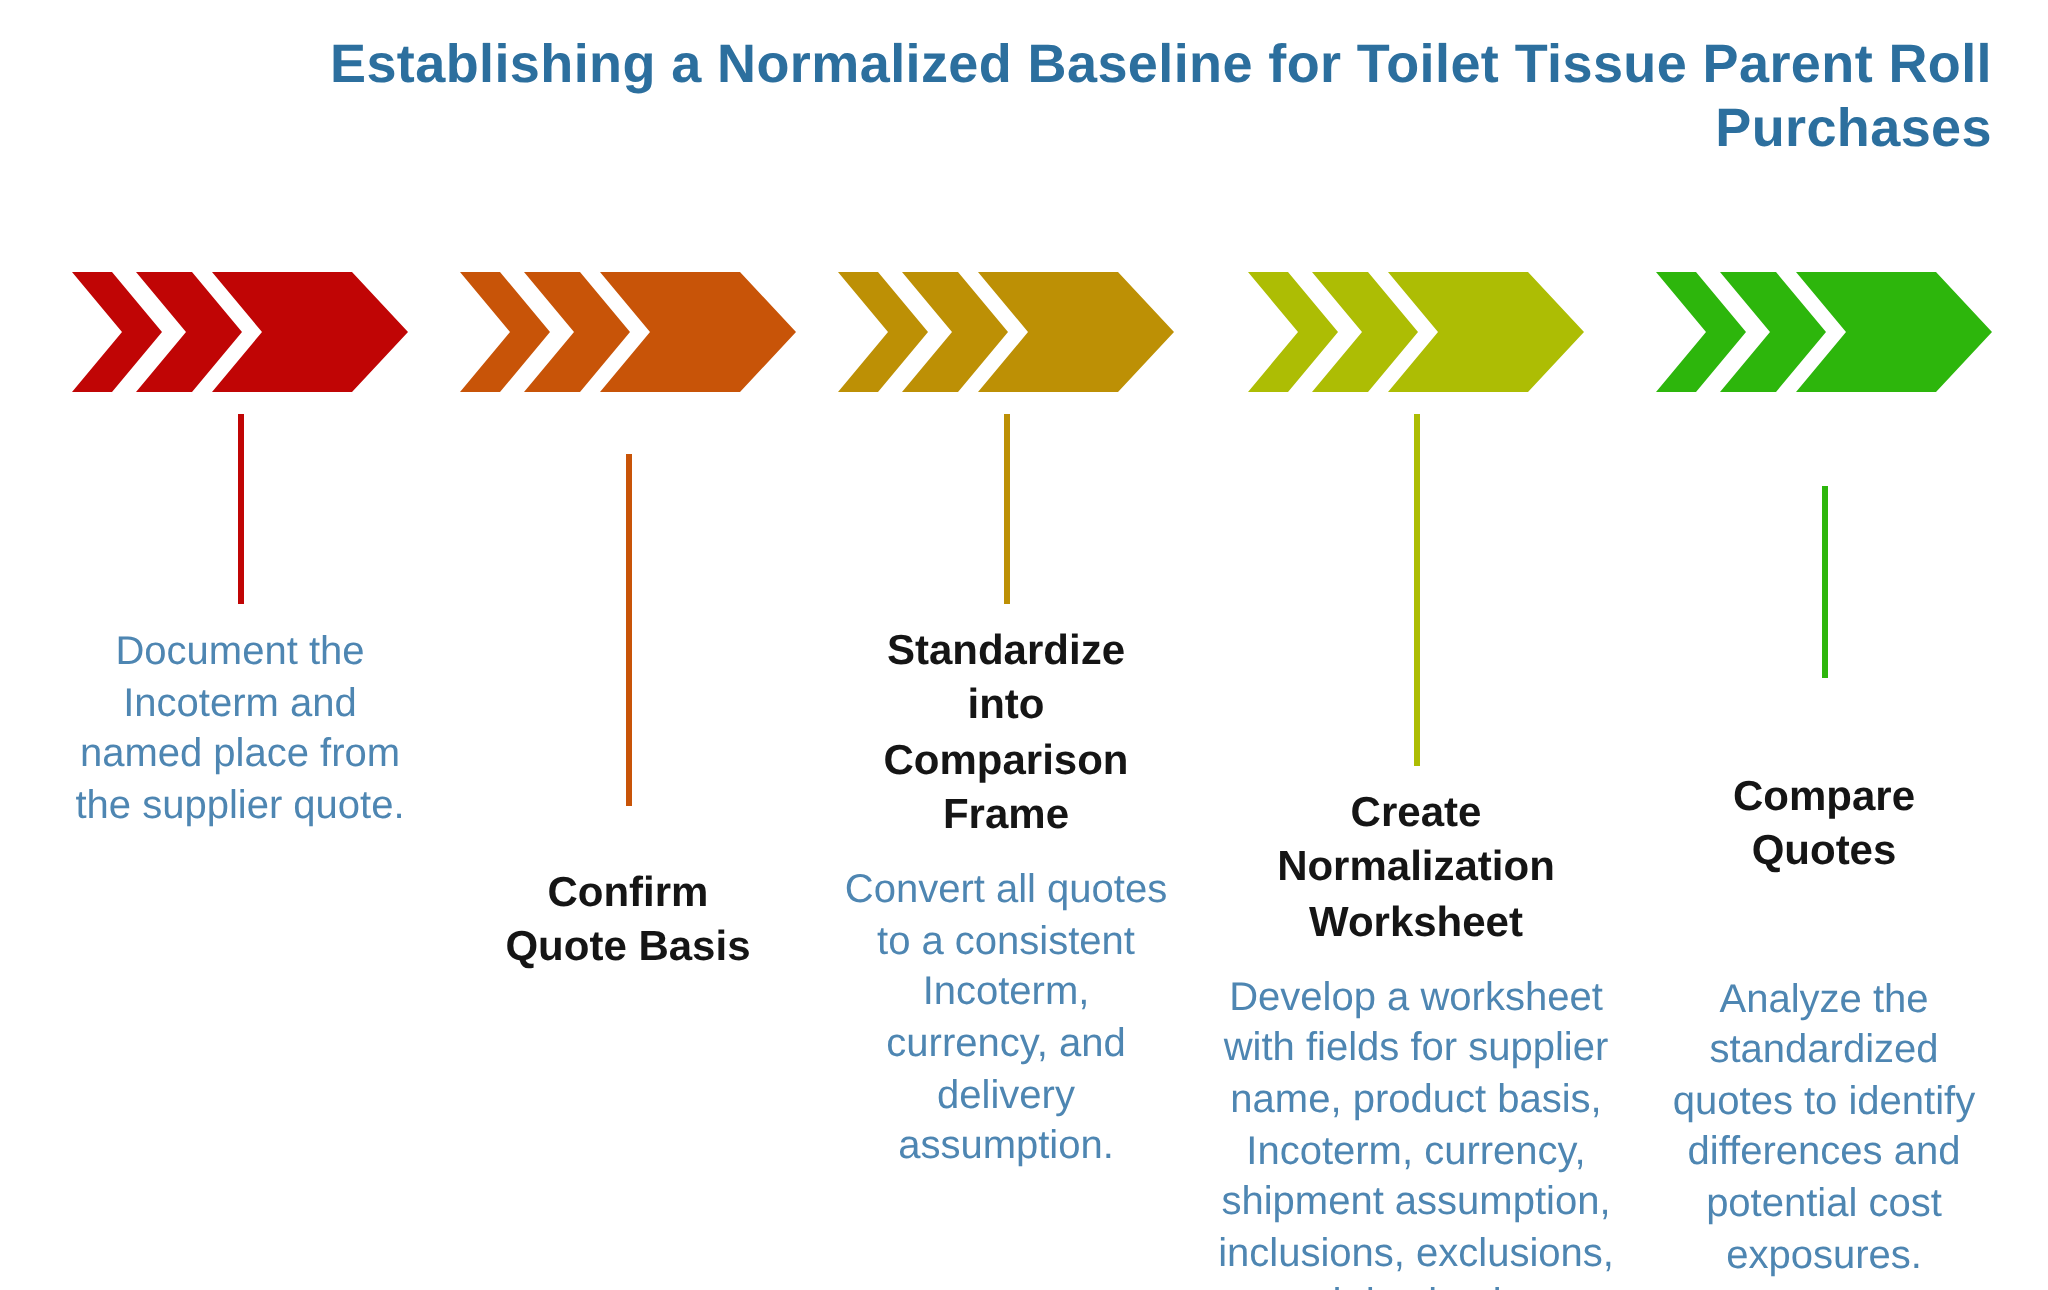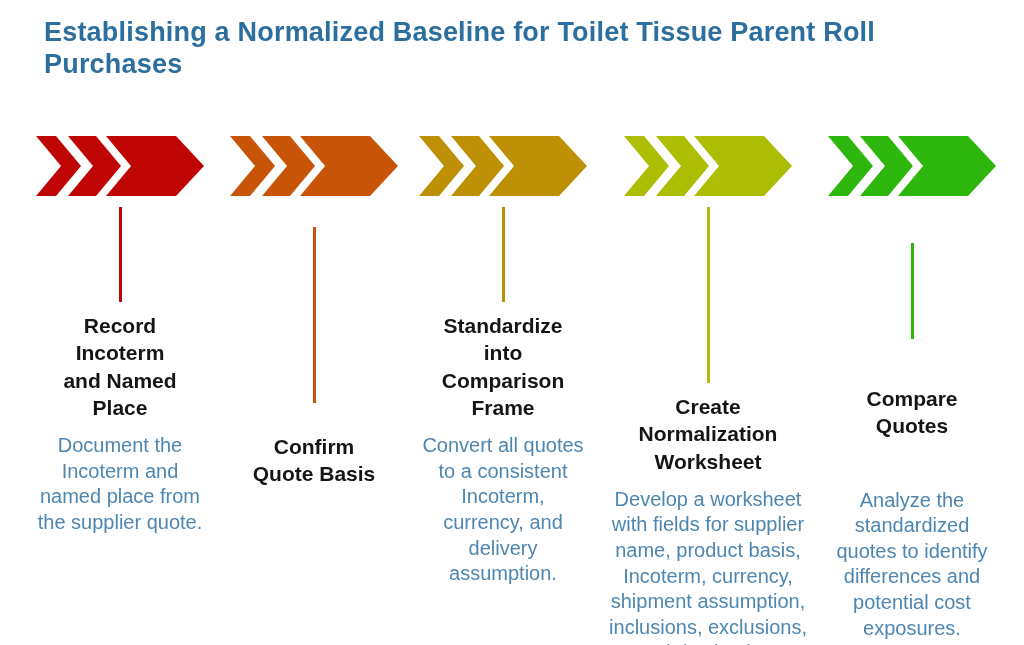--- a/index.html
+++ b/index.html
@@ -14,22 +14,22 @@
     height: 645px;
     background: #ffffff;
     overflow: hidden;
   }
   .main-title {
     position: absolute;
     top: 16px;
     left: 0;
     width: 100%;
     box-sizing: border-box;
-    padding: 0 44px;
-    text-align: left;
+    padding: 0 28px;
+    text-align: right;
     font-size: 27px;
     font-weight: 800;
     line-height: 1.2;
     color: #2C6F9E;
     letter-spacing: 0.2px;
   }
   .step {
     position: absolute;
     top: 136px;
     display: flex;
@@ -71,24 +71,20 @@
 
   <div class="step" style="left:25px; width:190px;">
     <svg class="chevrons" viewBox="0 0 168 60">
       <polygon points="0,0 20,0 45,30 20,60 0,60 25,30" fill="#C00505"></polygon>
       <polygon points="32,0 60,0 85,30 60,60 32,60 57,30" fill="#C00505"></polygon>
       <polygon points="70,0 140,0 168,30 140,60 70,60 95,30" fill="#C00505"></polygon>
     </svg>
     <svg class="connector" width="3" height="95">
       <rect x="0" y="0" width="3" height="95" fill="#C00505"></rect>
     </svg>
-    <h2 class="step-title">Record
-Incoterm
-and Named
-Place</h2>
     <p class="step-desc" style="max-width:180px;">Document the Incoterm and named place from the supplier quote.</p>
   </div>
 
   <div class="step" style="left:219px; width:190px;gap:20px;">
     <svg class="chevrons" viewBox="0 0 168 60">
       <polygon points="0,0 20,0 45,30 20,60 0,60 25,30" fill="#C85408"></polygon>
       <polygon points="32,0 60,0 85,30 60,60 32,60 57,30" fill="#C85408"></polygon>
       <polygon points="70,0 140,0 168,30 140,60 70,60 95,30" fill="#C85408"></polygon>
     </svg>
     <svg class="connector" width="3" height="176">

